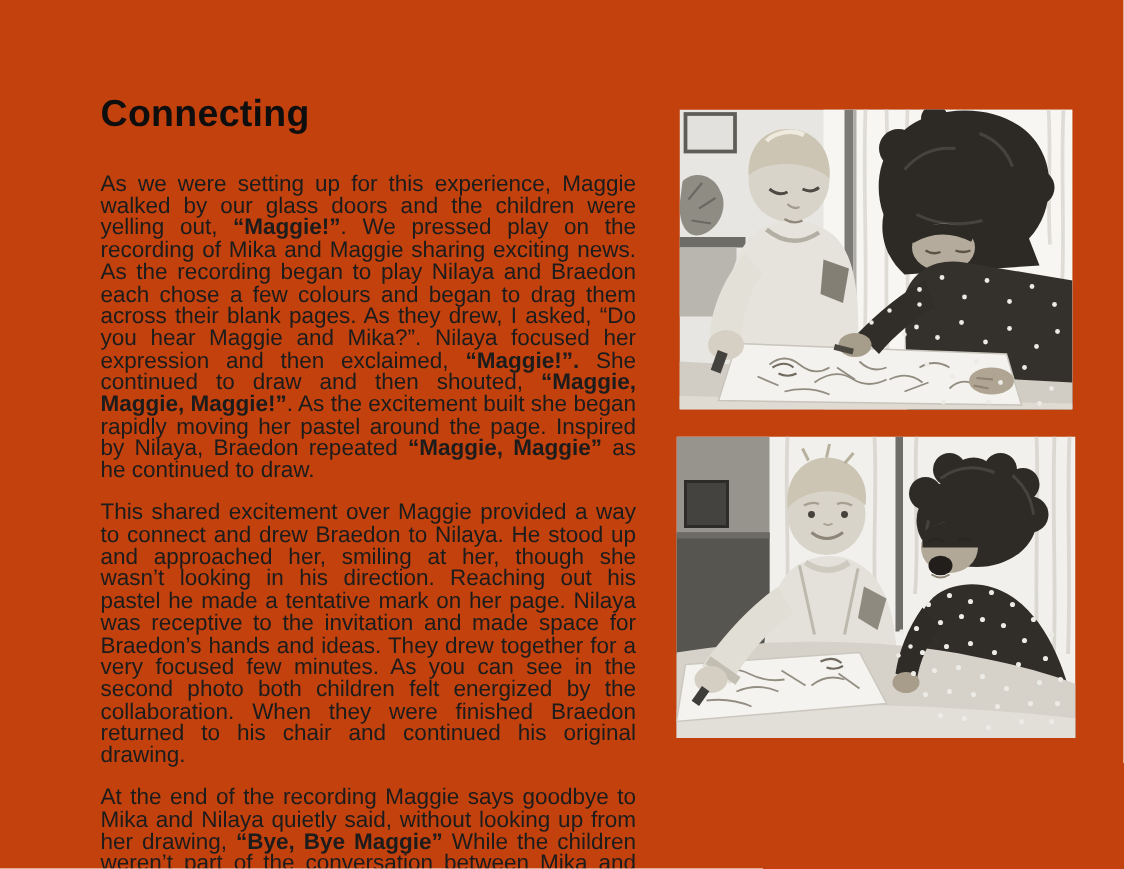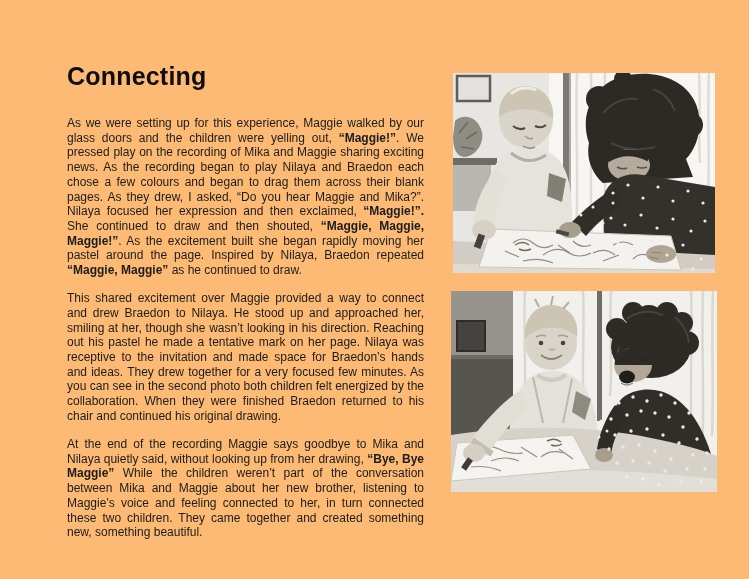--- a/index.html
+++ b/index.html
@@ -1,35 +1,35 @@
 <!DOCTYPE html>
 <html><head>
 <meta charset="utf-8">
 <style>
   html, body { margin:0; padding:0; background:#ffffff; }
   .page {
     position:relative;
     width:749px; height:579px;
-    background:#fdba74;
+    background:#c2410c;
     font-family:"Liberation Sans", sans-serif;
     overflow:hidden;
   }
   .article {
     position:absolute;
     left:67px; top:62px; width:357px;
     color:#1c1c1c;
   }
   .title {
     margin:0 0 26px 0;
     font-size:25px; line-height:28px; font-weight:700;
     color:#0e0e0e; letter-spacing:0.2px;
   }
   .para {
     margin:0 0 13.5px 0;
-    font-size:12px; line-height:14.7px;
+    font-size:15px; line-height:14.7px;
     text-align:justify;
     color:#1c1c1c;
   }
   .para .bold { font-weight:700; }
   .photo { position:absolute; margin:0; padding:0; }
   .photo svg { display:block; }
   .photo-top { left:453px; top:73px; }
   .photo-bottom { left:451px; top:291px; }
 </style>
 </head>

